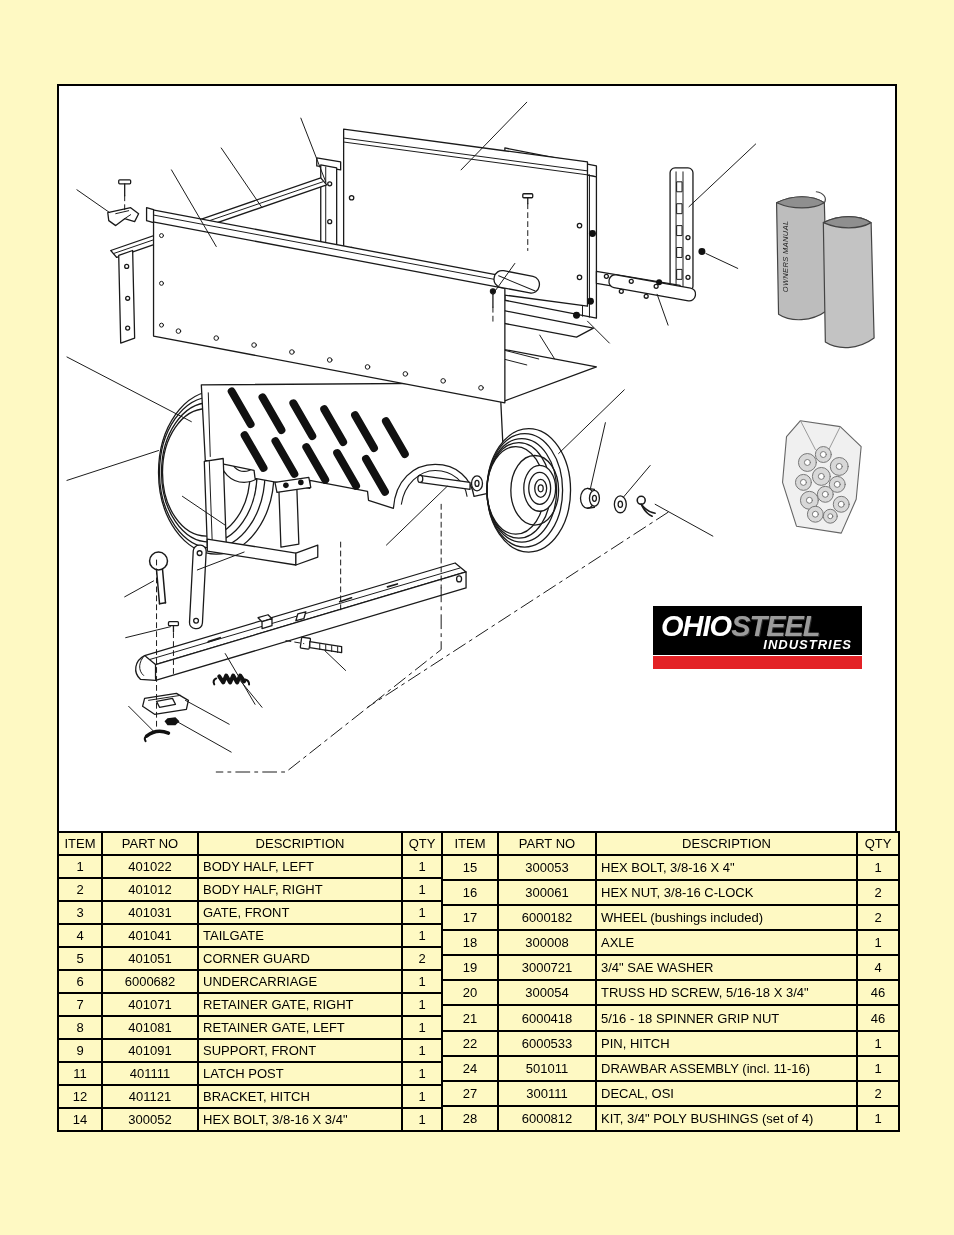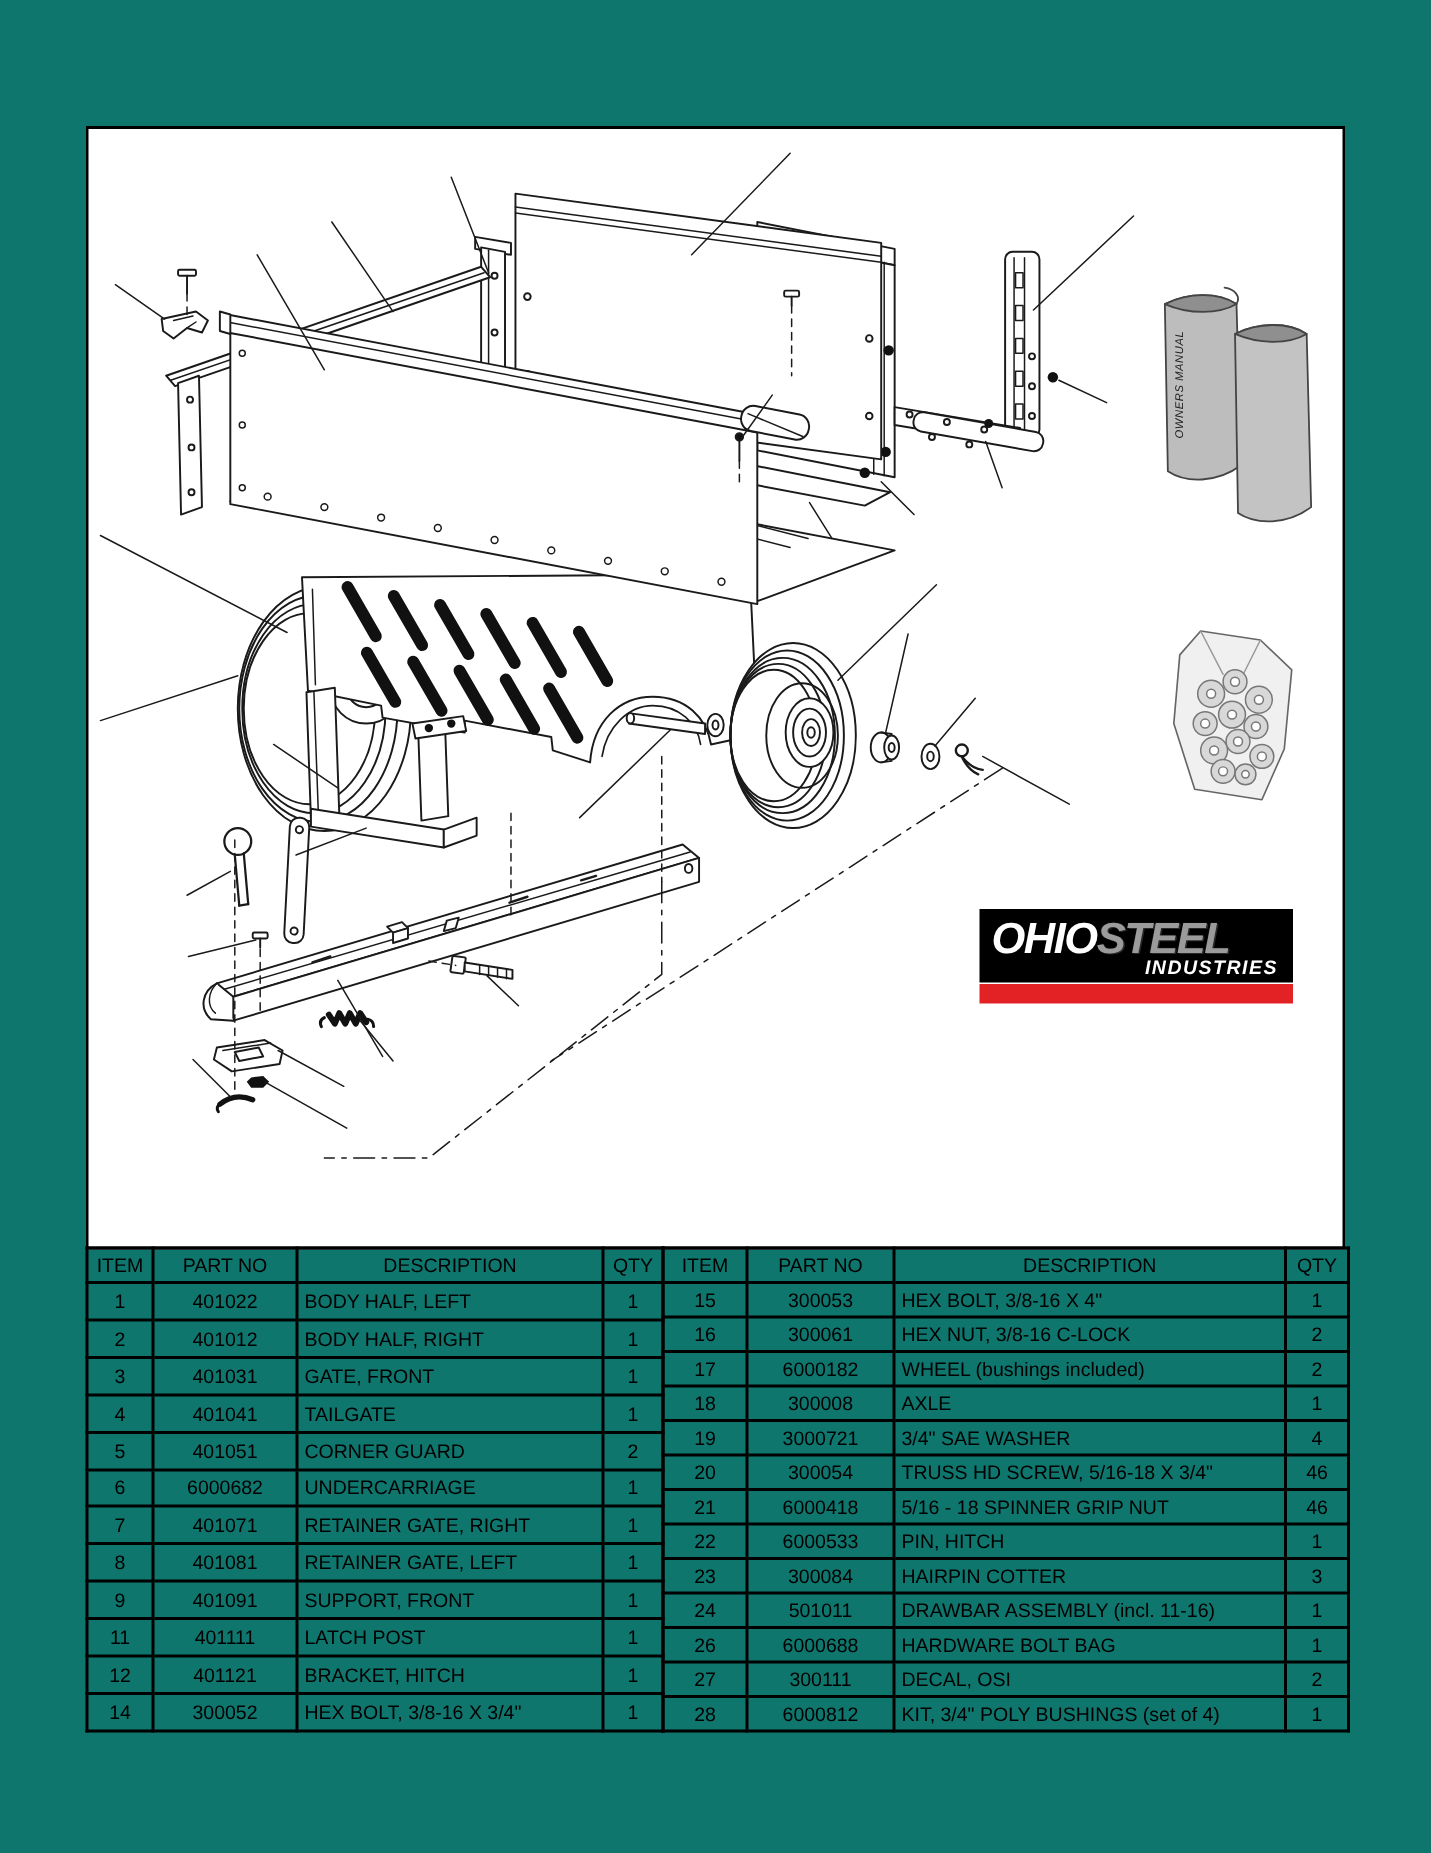--- a/index.html
+++ b/index.html
@@ -1,16 +1,16 @@
 <!DOCTYPE html>
 <html><head>
 <meta charset="utf-8">
 <style>
   html,body{margin:0;padding:0;background:#fff;}
-  .page{position:relative;width:954px;height:1235px;background:#0f766e;
+  .page{position:relative;width:954px;height:1235px;background:#fef9c3;
         font-family:"Liberation Sans",sans-serif;color:#000;overflow:hidden;}
   .draw-box{position:absolute;left:57px;top:84px;width:840px;height:749px;
             border:2px solid #000;box-sizing:border-box;background:#fff;}
   .draw-box svg{display:block;width:100%;height:100%;}
   
   .logo{position:absolute;left:594px;top:520px;width:209px;height:63px;}
   .logo .black{position:relative;width:100%;height:49px;background:#000;overflow:hidden;}
   .logo .red{width:100%;height:13px;background:#e32226;margin-top:1px;}
   .logo .brand{position:absolute;left:8px;top:6px;white-space:nowrap;
                font-style:italic;font-weight:bold;font-size:29px;letter-spacing:-1px;line-height:1;}
@@ -547,35 +547,23 @@
             <td class="col-description">5/16 - 18 SPINNER GRIP NUT</td>
             <td class="col-qty">46</td>
           </tr>
           <tr>
             <td class="col-item">22</td>
             <td class="col-partno">6000533</td>
             <td class="col-description">PIN, HITCH</td>
             <td class="col-qty">1</td>
           </tr>
           <tr>
-            <td class="col-item">23</td>
-            <td class="col-partno">300084</td>
-            <td class="col-description">HAIRPIN COTTER</td>
-            <td class="col-qty">3</td>
-          </tr>
-          <tr>
             <td class="col-item">24</td>
             <td class="col-partno">501011</td>
             <td class="col-description">DRAWBAR ASSEMBLY (incl. 11-16)</td>
-            <td class="col-qty">1</td>
-          </tr>
-          <tr>
-            <td class="col-item">26</td>
-            <td class="col-partno">6000688</td>
-            <td class="col-description">HARDWARE BOLT BAG</td>
             <td class="col-qty">1</td>
           </tr>
           <tr>
             <td class="col-item">27</td>
             <td class="col-partno">300111</td>
             <td class="col-description">DECAL, OSI</td>
             <td class="col-qty">2</td>
           </tr>
           <tr>
             <td class="col-item">28</td>

